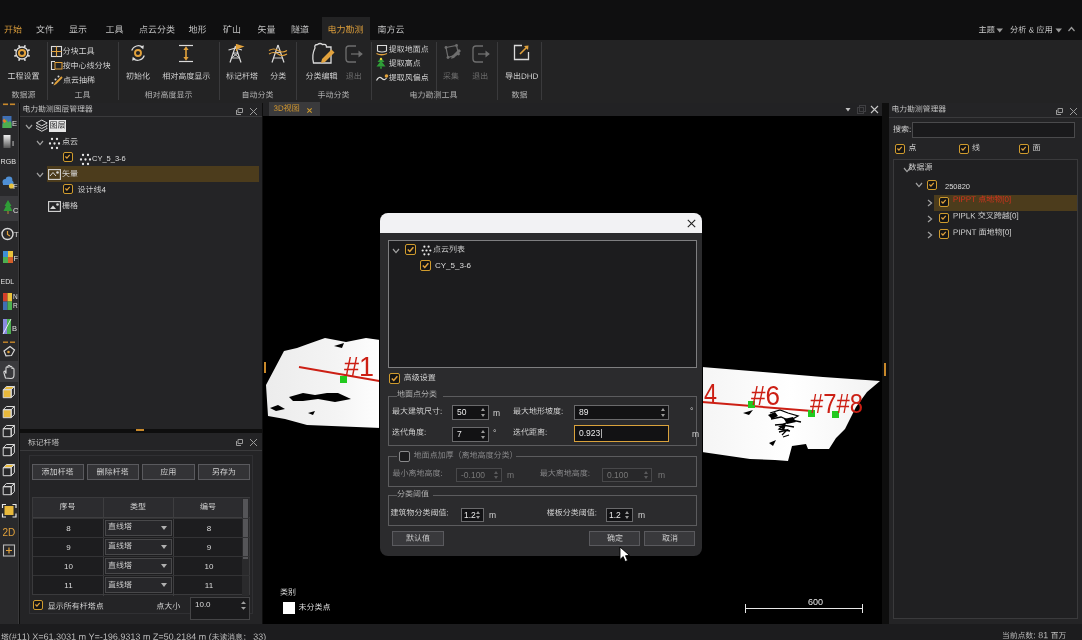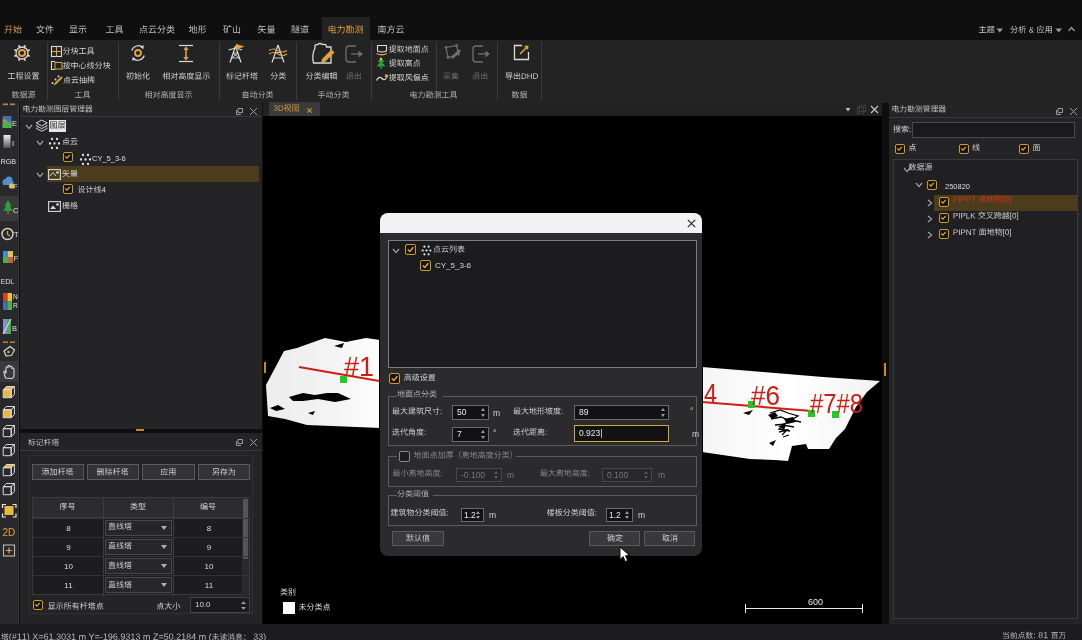--- a/index.html
+++ b/index.html
@@ -379,21 +379,21 @@
           <i></i>
         </div>
   </div>
 
   <div class="cb" style="left:13px;top:167px;">
         <svg width="7" height="7" viewBox="0 0 10 10" style="position:absolute;left:0;top:0;">
           <path d="M2 5 L4.2 7.2 L8.2 2.6" stroke="#e2a23c" fill="none" stroke-width="1.7"></path>
         </svg>
       </div>
 
-  <div style="position:absolute;left:170px;top:164px;width:60px;height:16px;background:#1a1a1c;border:1px solid #444446;">
+  <div style="position:absolute;left:170px;top:164px;width:60px;height:23px;background:#1a1a1c;border:1px solid #444446;">
     <div class="trow" style="left:4px;top:2px;">10.0</div>
     <svg style="position:absolute;right:2px;top:2px;" width="7" height="11" viewBox="0 0 7 11">
           <path d="M1 4 L3.5 1.2 L6 4 Z" fill="#a0a0a0"></path>
           <path d="M1 7 L3.5 9.8 L6 7 Z" fill="#a0a0a0"></path>
         </svg>
   </div>
 </div>
 
 <div id="vp">
 

